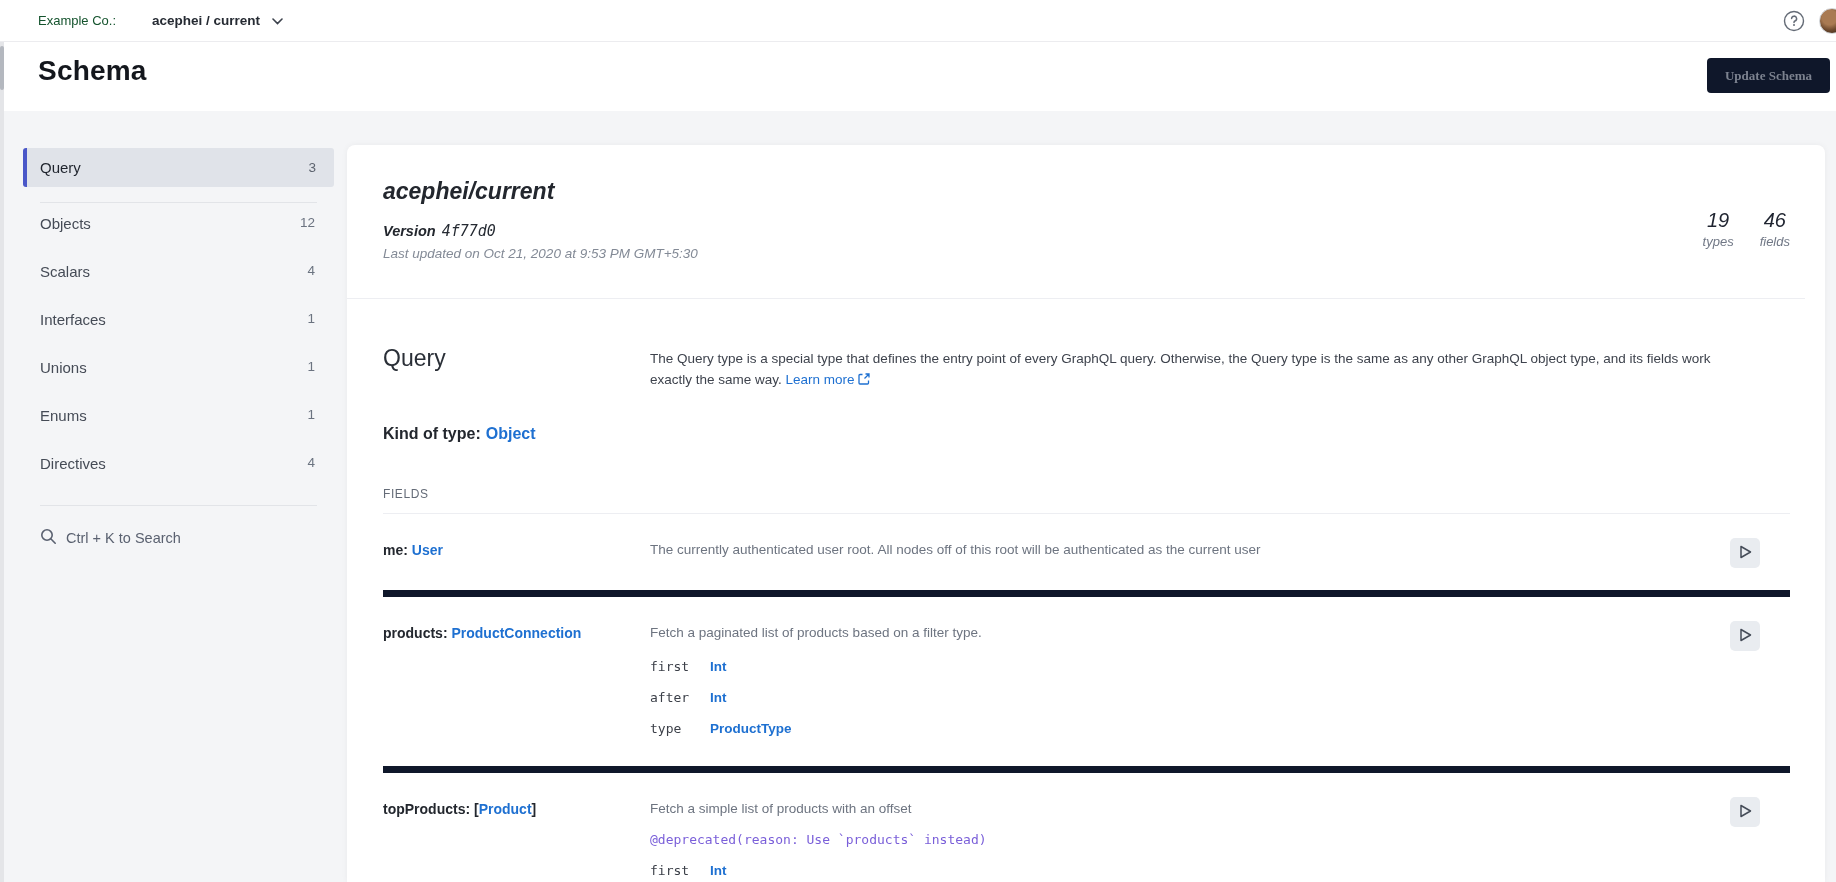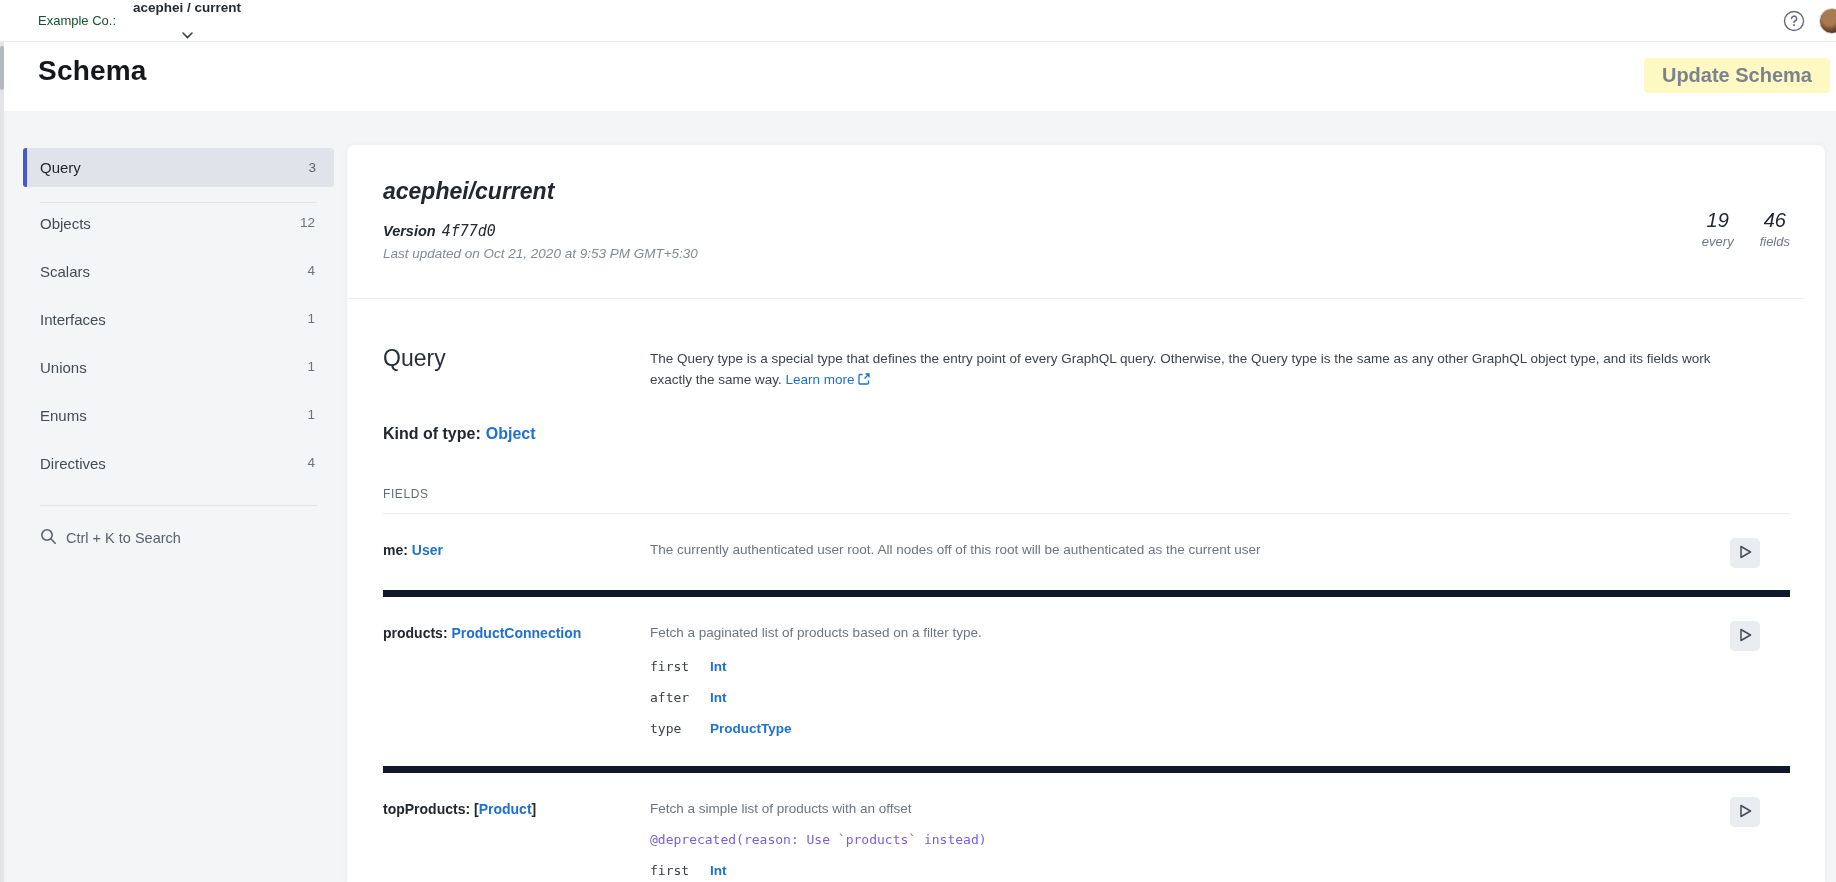--- a/index.html
+++ b/index.html
@@ -3,43 +3,43 @@
 <meta charset="utf-8">
 <style>
   * { margin:0; padding:0; box-sizing:border-box; }
   html,body { width:1836px; height:882px; overflow:hidden; background:#fff;
     font-family:"Liberation Sans", sans-serif; -webkit-font-smoothing:antialiased; }
 
   
   .topbar { height:42px; display:flex; align-items:center; padding-left:38px;
     border-bottom:1px solid #ececef; background:#fff; overflow:hidden; }
   .org-label { font-size:13px; color:#14532d; }
-  .graph-selector { margin-left:17px; display:flex; align-items:center; gap:12px;
+  .graph-selector { margin-left:36px; display:flex; align-items:center; gap:12px;
     background:none; border:none; cursor:pointer; font-family:inherit;
-    font-size:13.5px; font-weight:700; color:#262b33;flex-direction:column; }
+    font-size:13.5px; font-weight:700; color:#262b33; }
   .topbar-right { margin-left:auto; display:flex; align-items:center; gap:14px; }
   .help-btn { background:none; border:none; cursor:pointer; display:flex; padding:0; }
   .avatar { width:26px; height:26px; border-radius:50%; flex:0 0 auto; margin-right:-9px;
     background:radial-gradient(circle at 40% 35%, #a97a52 0 35%, #6e4a2e 60%, #241a12 100%);
     border:1px solid #cfd2d6; }
 
   
   .page-header { height:69px; position:relative; background:#fff; padding-left:38px; }
   .page-title { position:absolute; left:38px; top:13px; font-size:28px; font-weight:700;
     color:#14171d; letter-spacing:.2px; }
   .tabs { position:absolute; left:152px; bottom:0; height:100%; display:flex;
     align-items:flex-end; gap:26px; }
   .tab { position:relative; background:none; border:none; cursor:pointer; font-family:inherit;
     font-size:15px; color:#7a828e; padding:0 3px 15px; }
   .tab.active { color:#14171d; font-weight:700; }
   .tab.active::after { content:""; position:absolute; left:0; right:0; bottom:0; height:4px;
     border-radius:3px; background:#4a57c8; }
   .update-btn { position:absolute; right:6px; top:16px; height:35px; padding:0 18px;
-    background:#fef9c3; color:#7c828f; border:none; border-radius:4px; cursor:default;
-    font-family:Liberation Sans, sans-serif; font-size:20px; font-weight:700; }
+    background:#0f172a; color:#7c828f; border:none; border-radius:4px; cursor:default;
+    font-family:Liberation Serif, serif; font-size:13px; font-weight:700; }
 
   
   .content { position:relative; height:771px; background:#f4f5f7; }
   .left-scrollbar { position:absolute; left:0; top:-69px; bottom:0; width:4px; background:#e4e5e8; }
   .left-scrollbar .thumb { position:absolute; top:4px; left:0; width:4px; height:44px;
     background:#b4b8bf; border-radius:2px; }
 
   
   .sidebar { position:absolute; left:23px; top:37px; width:311px; }
   .side-active { height:39px; display:flex; align-items:center; background:#e0e3e9;
@@ -185,21 +185,21 @@
   <main class="card">
     <div class="card-head">
       <h2 class="graph-title">acephei/current</h2>
       <div class="version-line">
         <span class="version-label">Version</span><span class="version-value">4f77d0</span>
       </div>
       <div class="updated-line">Last updated on Oct 21, 2020 at 9:53 PM GMT+5:30</div>
       <div class="stats">
   <div class="stat">
     <div class="stat-value">19</div>
-    <div class="stat-label">every</div>
+    <div class="stat-label">types</div>
   </div>
 
   <div class="stat">
     <div class="stat-value">46</div>
     <div class="stat-label">fields</div>
   </div>
 </div>
       <div class="head-divider"></div>
     </div>
 

